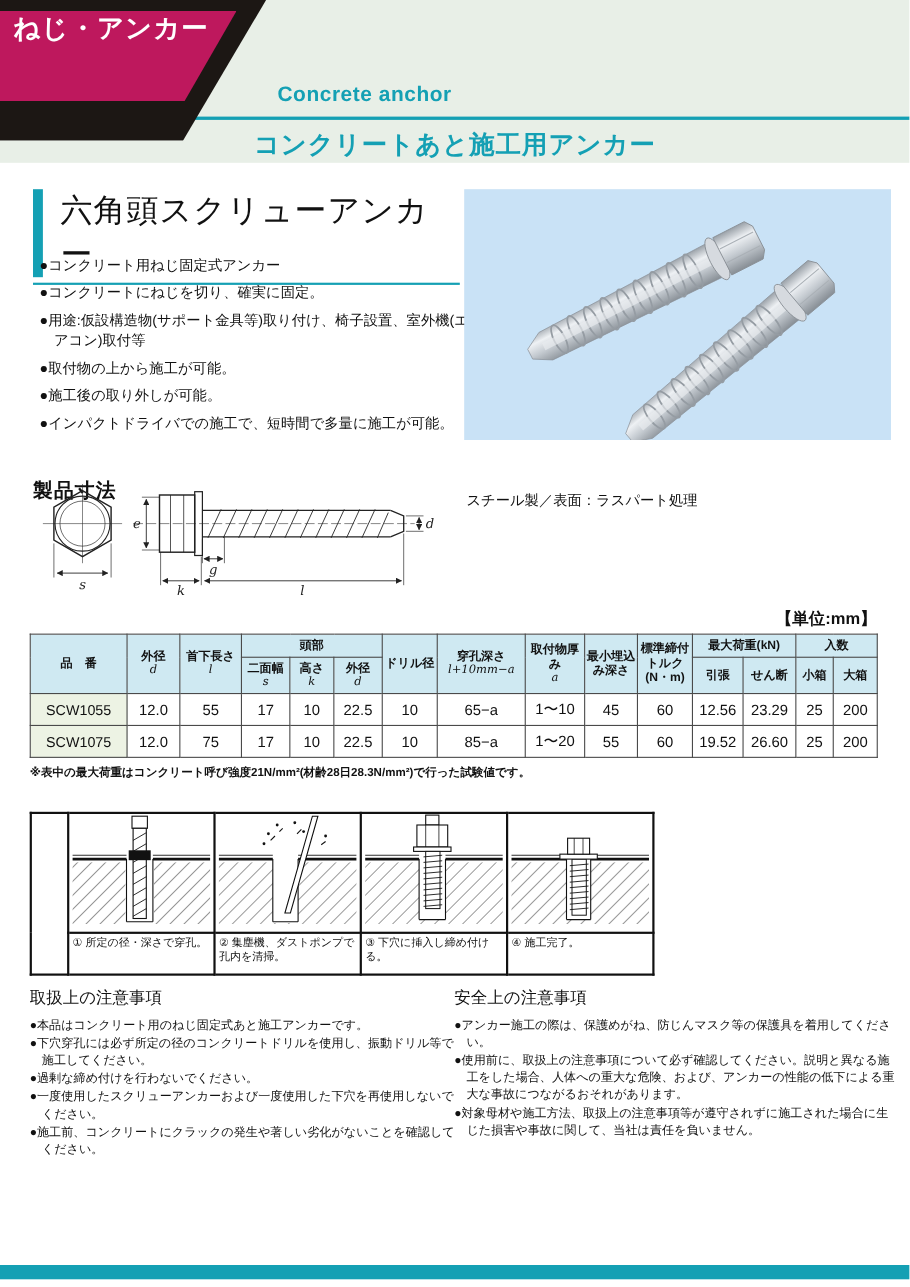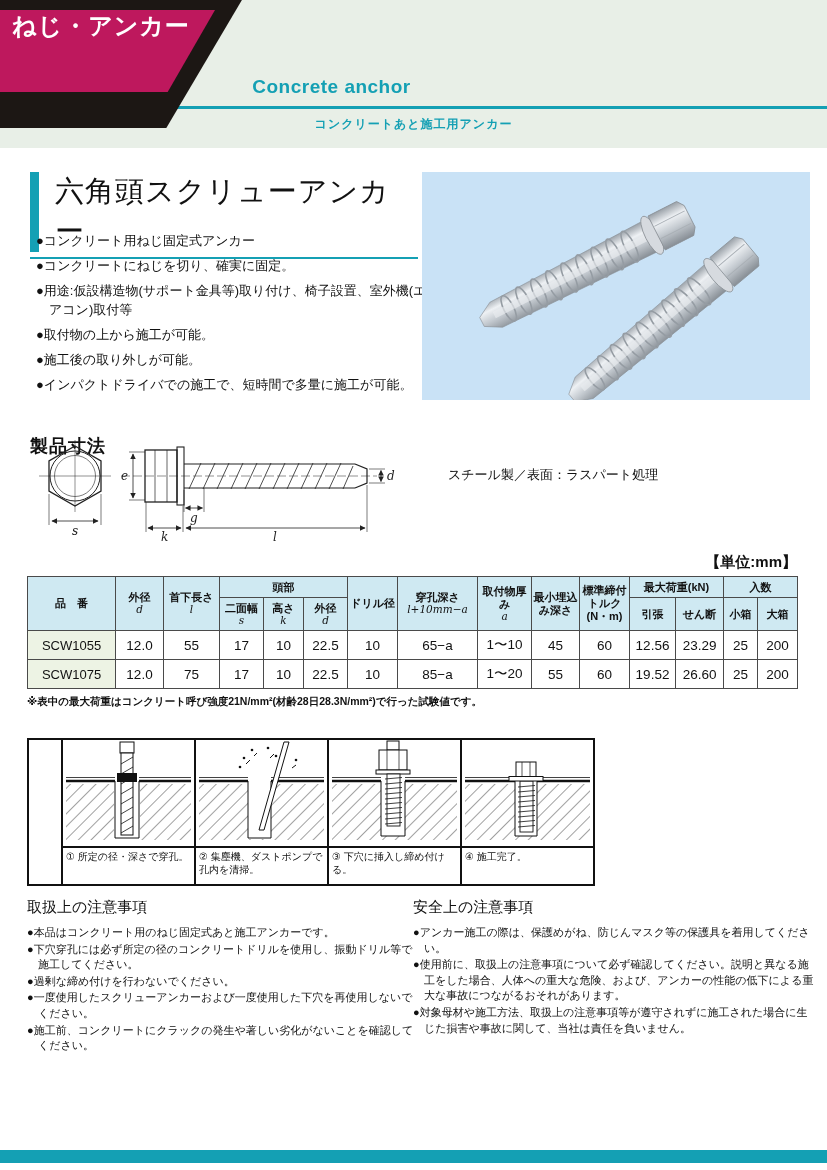--- a/index.html
+++ b/index.html
@@ -10,35 +10,35 @@
   .teal-rule{position:absolute;left:0;top:106px;width:827px;height:3px;background:#14a0b4;}
   .black-shape{position:absolute;left:0;top:0;width:252px;height:128px;background:#1c1714;
                clip-path:polygon(0 0,96% 0,66% 100%,0 100%);}
   .badge{position:absolute;left:0;top:10px;width:215px;height:82px;background:#be185d;
          clip-path:polygon(0 0,100% 0,78% 100%,0 100%);
          display:flex;align-items:flex-start;box-sizing:border-box;padding-left:12px;}
   .badge span{color:#fff;font-weight:bold;font-size:24px;letter-spacing:1px;}
   .en-title{position:absolute;left:0;top:76px;width:663px;text-align:center;
             color:#14a0b4;font-size:19px;font-weight:bold;letter-spacing:.5px;}
   .page-subtitle{position:absolute;left:0;top:116px;width:827px;text-align:center;
-                 color:#14a0b4;font-size:12px;font-weight:bold;letter-spacing:1px;}
+                 color:#14a0b4;font-size:23px;font-weight:bold;letter-spacing:1px;}
   
   .title-block{position:absolute;left:30px;top:172px;width:388px;border-bottom:2px solid #14a0b4;padding-bottom:5px;}
   .title-inner{border-left:9px solid #14a0b4;padding-left:16px;font-size:29px;font-weight:normal;letter-spacing:1px;}
   .features{position:absolute;left:30px;top:226px;width:398px;margin:6px;padding:0;list-style:none;}
   .features li{font-size:13px;line-height:1.4;margin-bottom:7px;padding-left:13px;text-indent:-13px;}
   
   .photo{position:absolute;left:422px;top:172px;width:388px;height:228px;background:#c9e2f6;}
   
   .sec-heading{position:absolute;font-size:18px;font-weight:bold;letter-spacing:1px;margin-top:28px;}
   #dim-heading{left:30px;top:406px;}
   #info-heading{left:30px;top:550px;}
   .unit-note{position:absolute;right:30px;top:553px;font-size:15px;font-weight:bold;}
   .drawing{position:absolute;left:25px;top:428px;}
-  .material-note{position:absolute;left:448px;top:446px;font-size:13px;margin-top:20px;}
+  .material-note{position:absolute;left:424px;top:446px;font-size:13px;}
   
   table.spec{position:absolute;left:27px;top:576px;width:770px;border-collapse:collapse;table-layout:fixed;}
   table.spec th,table.spec td{border:1px solid #4a4a4a;text-align:center;vertical-align:middle;padding:1px;}
   table.spec thead th{background:#cfe9f2;font-size:11px;font-weight:bold;line-height:1.18;}
   table.spec thead tr.r1 th{height:18px;}
   table.spec thead tr.r2 th{height:30px;}
   table.spec td{font-size:13.5px;height:26px;background:#fff;}
   table.spec td.part{background:#edf3e4;font-size:13px;}
   .sub{display:block;font-family:"DejaVu Serif","Liberation Serif",serif;font-style:italic;
        font-weight:normal;font-size:10.5px;line-height:1.1;}

